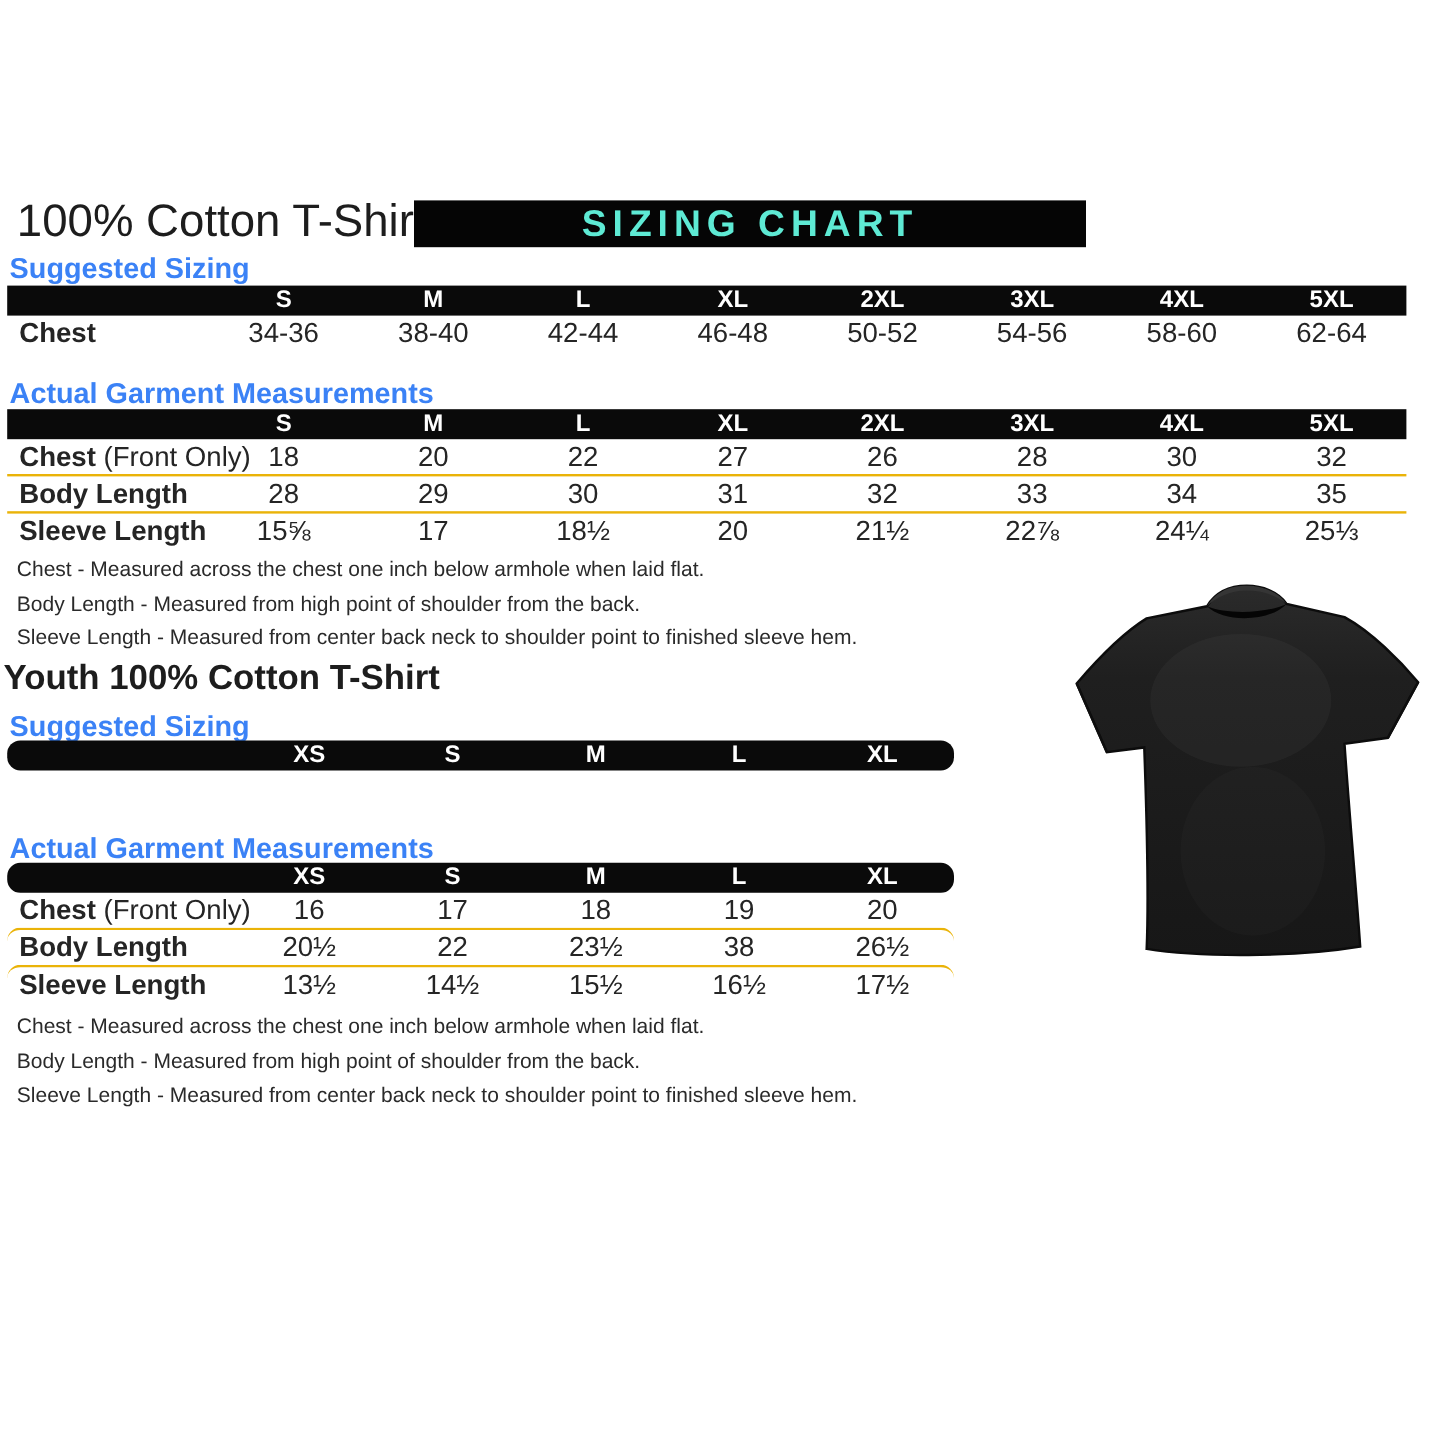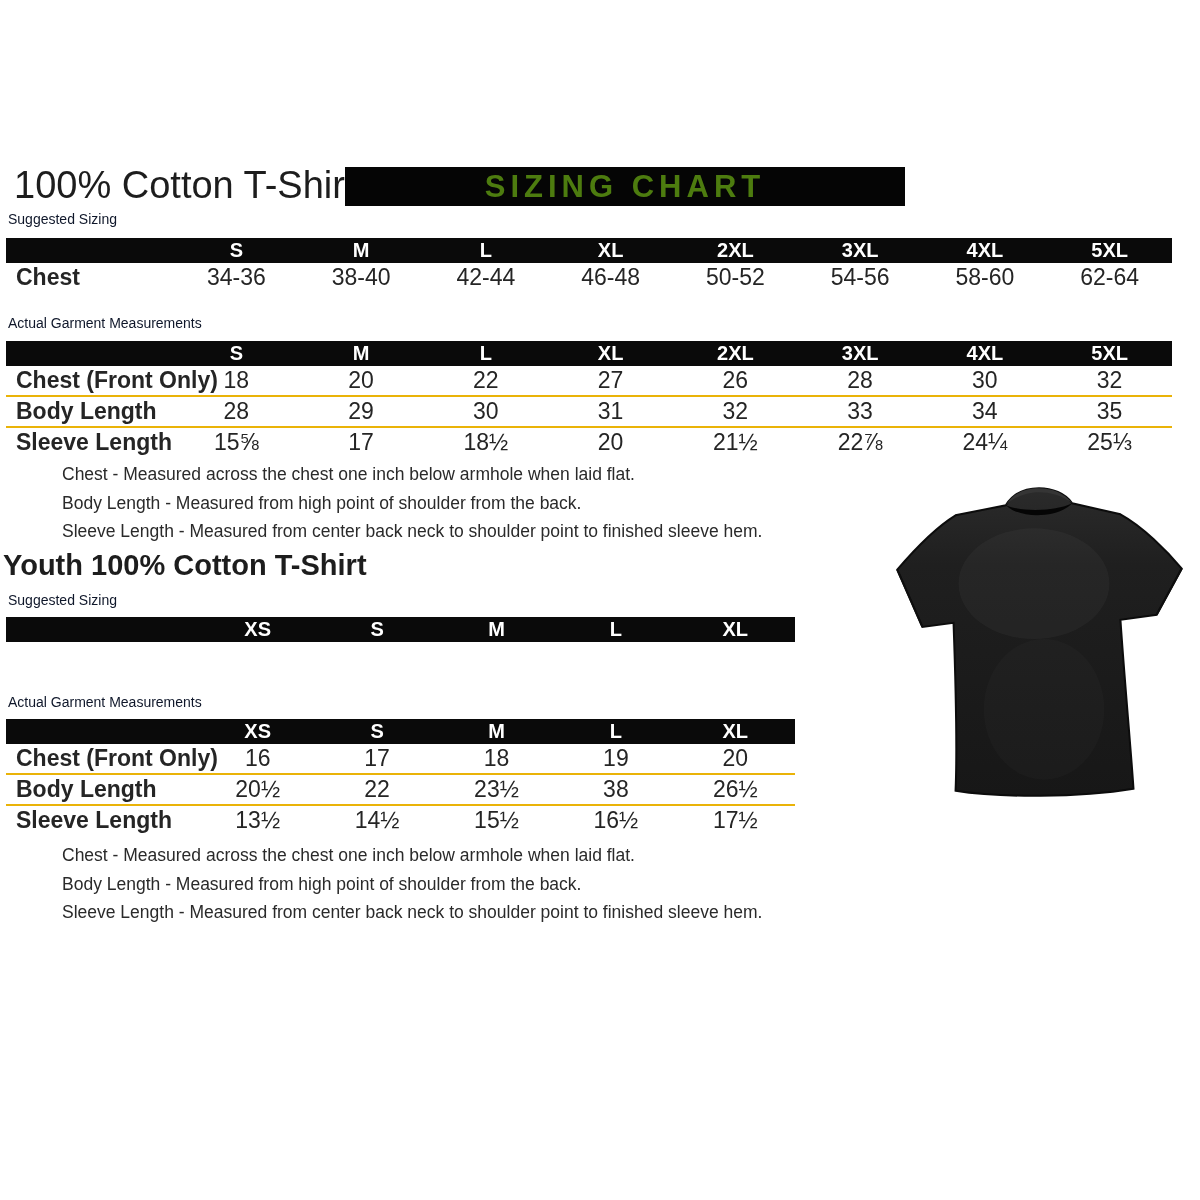--- a/index.html
+++ b/index.html
@@ -8,39 +8,39 @@
     font-family:"Liberation Sans","DejaVu Sans",sans-serif;color:#1d1d1d;
     overflow:hidden;
   }
   .abs{position:absolute;}
 
   
   .main-title{left:14px;top:164px;font-size:38px;font-weight:400;letter-spacing:0;}
   .banner{
     left:345px;top:167px;width:560px;height:39px;background:#050505;
     display:flex;align-items:center;justify-content:center;
-    color:#4d7c0f;font-size:31px;font-weight:700;letter-spacing:5px;
+    color:#5eead4;font-size:31px;font-weight:700;letter-spacing:5px;
   }
-  .section-label{font-size:14px;font-weight:400;color:#0f172a;}
+  .section-label{font-size:24px;font-weight:700;color:#3b82f6;}
   .youth-title{left:3px;top:549px;font-size:29px;font-weight:700;}
 
   
   .sz-table{position:absolute;}
   .sz-table .row{display:grid;align-items:center;}
   .sz-table.adult .row{grid-template-columns:168px repeat(8,1fr);}
-  .sz-table.youth .row{grid-template-columns:192px repeat(5,1fr);}
+  .sz-table.youth .row{grid-template-columns:192px repeat(5,1fr);border-radius:11px;}
   .row.head{background:#0a0a0a;color:#fff;height:25px;font-size:20px;font-weight:700;}
   .row.body{height:29px;font-size:23px;color:#252525;}
   .row.body + .row.body{border-top:2px solid #eab308;}
   .cell{text-align:center;white-space:nowrap;}
   .cell.label{text-align:left;padding-left:10px;font-weight:700;}
-  .cell.label .suffix{font-weight:700;margin-top:28px;}
-
-  
-  .notes{font-size:17.5px;line-height:28.5px;color:#2a2a2a;margin-left:48px;}
+  .cell.label .suffix{font-weight:400;margin-top:28px;}
+
+  
+  .notes{font-size:17.5px;line-height:28.5px;color:#2a2a2a;}
   .notes p{margin:0;}
 
   
   .tshirt{left:883px;top:458px;width:312px;height:380px;}
 </style>
 </head>
 <body>
 
 <div class="abs main-title">100% Cotton T-Shirt</div>
 

